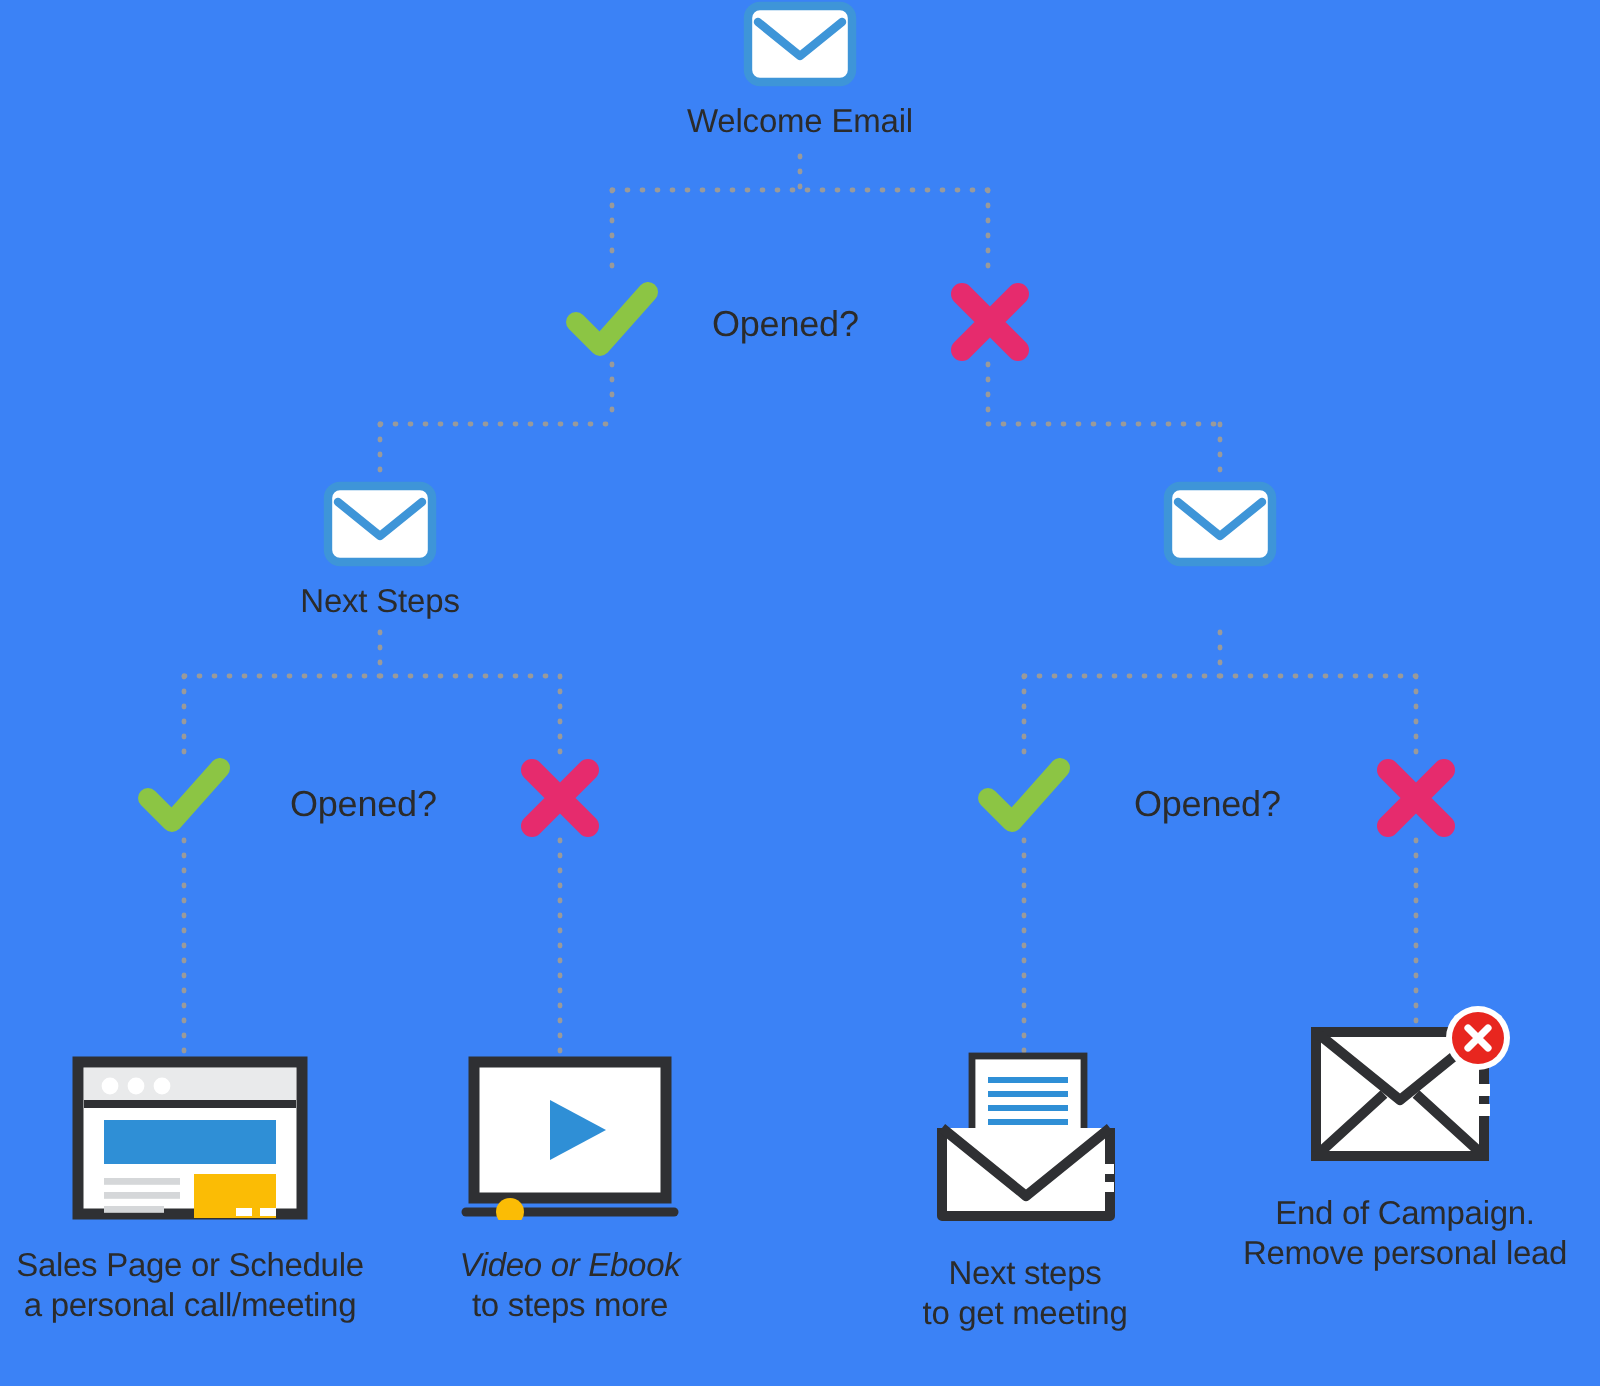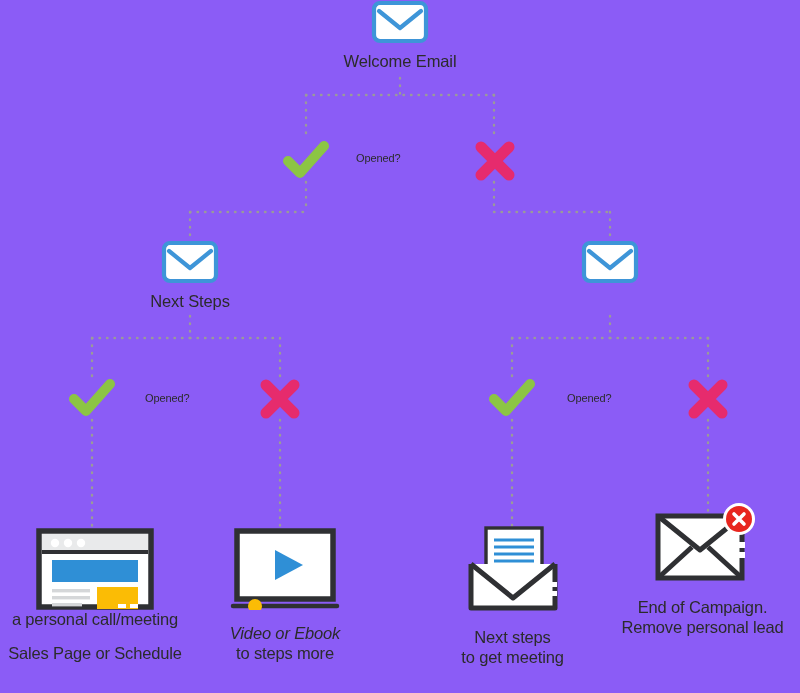--- a/index.html
+++ b/index.html
@@ -7,21 +7,21 @@
     width: 800px;
     height: 693px;
     background: #ffffff;
     font-family: "Liberation Sans", sans-serif;
     overflow: hidden;
   }
   #flow {
     position: relative;
     width: 800px;
     height: 693px;
-    background: #8b5cf6;
+    background: #3b82f6;
   }
   #connectors {
     position: absolute;
     left: 0; top: 0;
     width: 800px; height: 693px;
     pointer-events: none;
   }
   .node {
     position: absolute;
     text-align: center;
@@ -34,21 +34,21 @@
     letter-spacing: -0.1px;
   }
   .leaf-label {
     font-size: 16.5px;
     color: #2b2b2b;
     line-height: 1.2;
     letter-spacing: -0.15px;
   }
   .decision-label {
     position: absolute;
-    font-size: 11px;
+    font-size: 18px;
     color: #2b2b2b;
     white-space: nowrap;
     letter-spacing: -0.1px;
   }
   .mark {
     position: absolute;
   }
   .envelope-icon { display: block; }
   .leaf-icon { display: block; margin: 0 auto; }
 </style>
@@ -166,22 +166,22 @@
       <circle cx="32" cy="15" r="4.2" fill="#ffffff"></circle>
       <circle cx="45" cy="15" r="4.2" fill="#ffffff"></circle>
       <rect x="16" y="32" width="86" height="22" fill="#2f8fd6"></rect>
       <rect x="16" y="61" width="38" height="3.4" fill="#d5d7d9"></rect>
       <rect x="16" y="68" width="38" height="3.4" fill="#d5d7d9"></rect>
       <rect x="16" y="75" width="30" height="3.4" fill="#d5d7d9"></rect>
       <rect x="61" y="59" width="41" height="22" fill="#fbbc05"></rect>
       <rect x="82" y="76" width="8" height="4" fill="#ffffff"></rect>
       <rect x="94" y="76" width="8" height="4" fill="#ffffff"></rect>
     </svg>
+    <div class="leaf-label" style="margin-top:14px;">Sales Page or Schedule</div>
     <div class="leaf-label">a personal call/meeting</div>
-    <div class="leaf-label" style="margin-top:14px;">Sales Page or Schedule</div>
   </div>
 
   <div class="node" style="left:195px; top:528px; width:180px;">
     <svg class="leaf-icon" width="112" height="82" viewBox="0 0 112 82">
       <rect x="8" y="3" width="96" height="68" fill="#ffffff" stroke="#2f3033" stroke-width="5.5"></rect>
       <path d="M46,22 L46,52 L74,37 Z" fill="#2f8fd6"></path>
       <rect x="82" y="63" width="7" height="4" fill="#ffffff"></rect>
       <rect x="92" y="63" width="7" height="4" fill="#ffffff"></rect>
       <line x1="4" y1="78" x2="108" y2="78" stroke="#2f3033" stroke-width="4.5" stroke-linecap="round"></line>
       <circle cx="26" cy="78" r="7" fill="#fbbc05"></circle>

